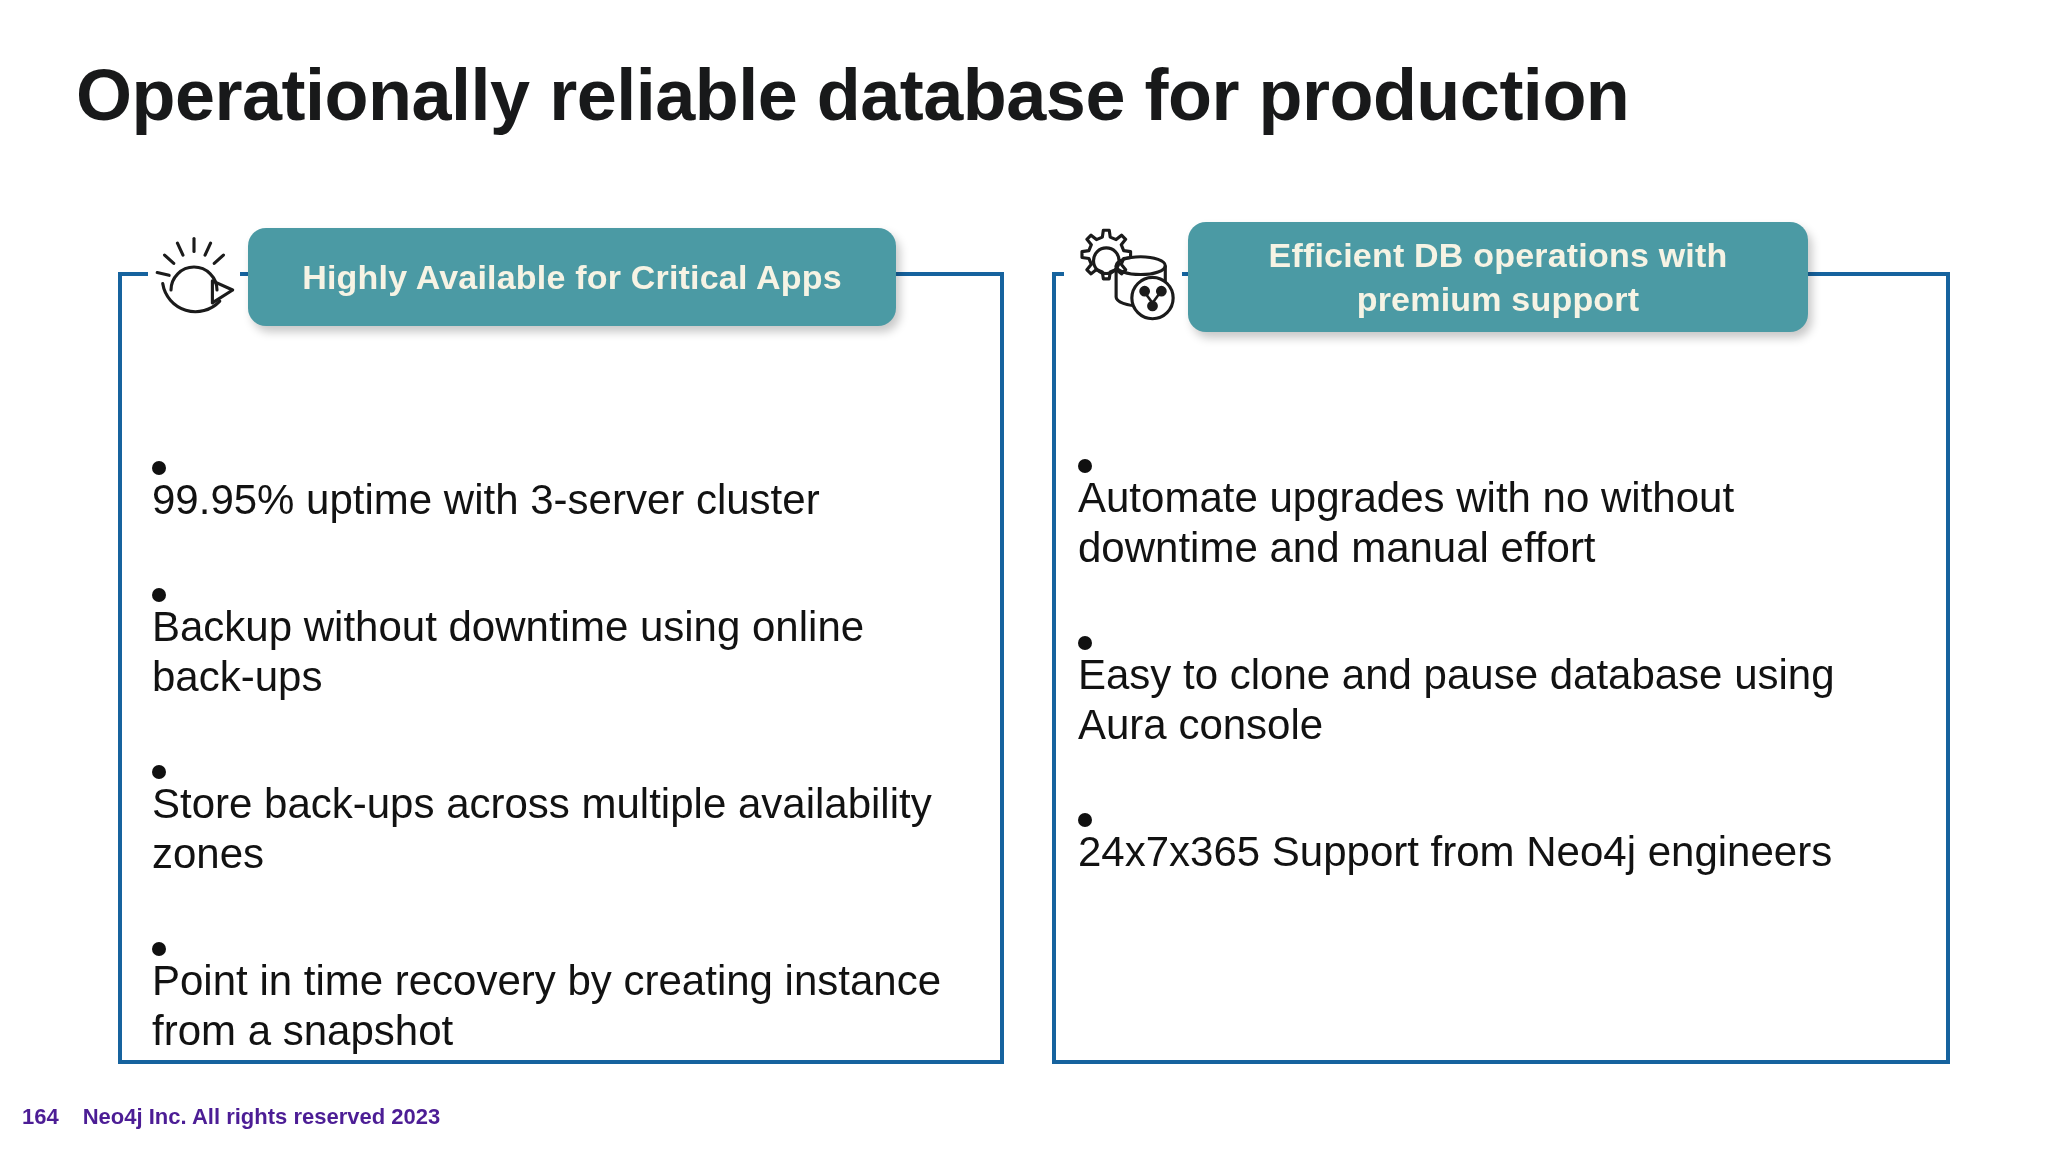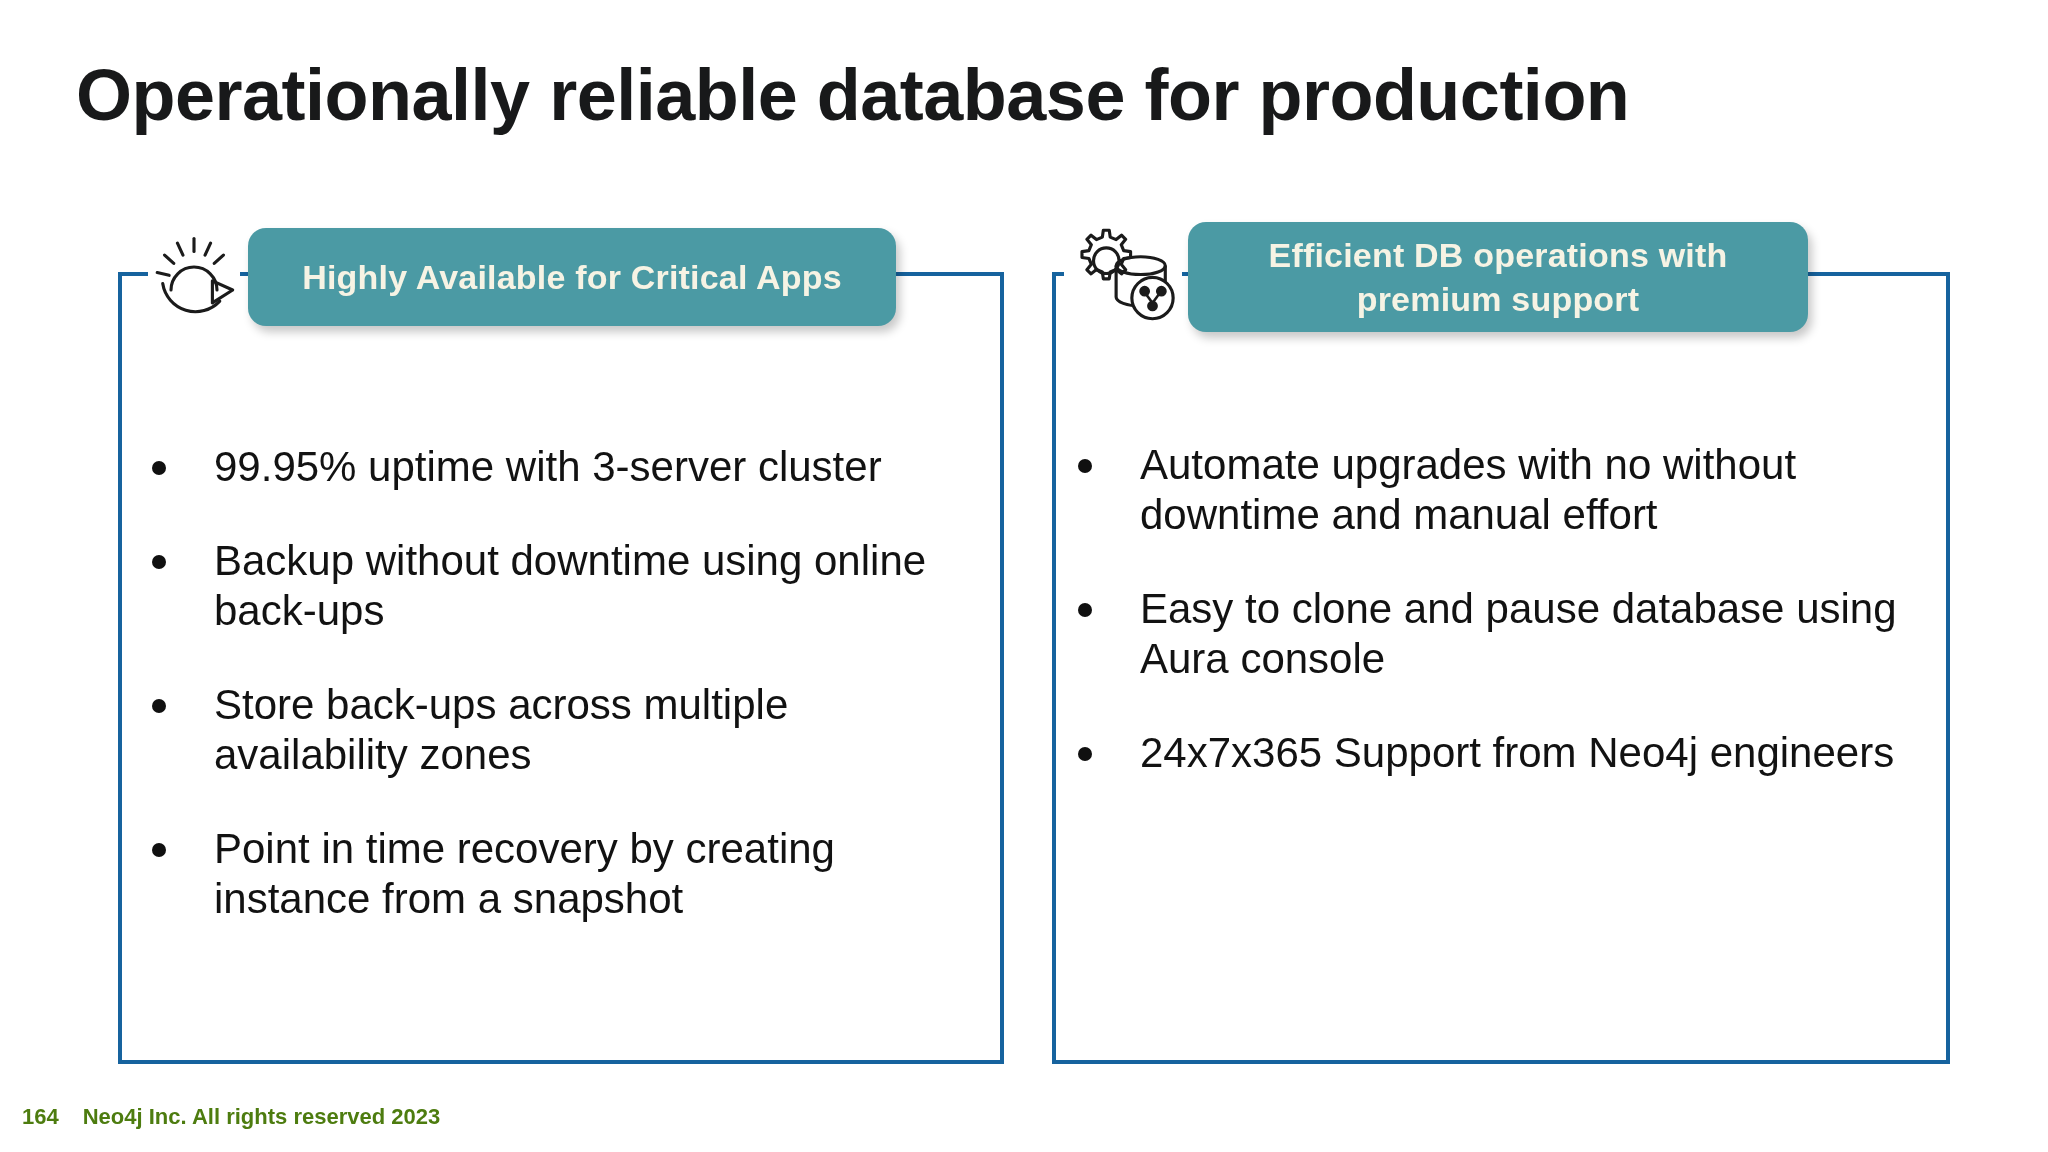--- a/index.html
+++ b/index.html
@@ -89,20 +89,21 @@
     position: absolute;
     z-index: 4;
   }
   .bullets-left  { left: 152px;  top: 442px; width: 800px; }
   .bullets-right { left: 1078px; top: 440px; width: 840px; }
 
   .bullet-item {
     display: flex;
     align-items: flex-start;
     margin-bottom: 44px;
+    flex-direction: column;
   }
   .bullet-dot {
     flex: 0 0 auto;
     width: 14px;
     height: 14px;
     border-radius: 50%;
     background: #101010;
     margin-top: 19px;
     margin-right: 48px;
   }
@@ -116,21 +117,21 @@
 
   
   .footer {
     position: absolute;
     left: 22px;
     top: 1104px;
     display: flex;
     align-items: baseline;
     font-size: 22px;
     line-height: 26px;
-    color: #4d7c0f;
+    color: #4c1d95;
     font-weight: 600;
   }
   .footer-page { margin-right: 24px; }
   .footer-copy { font-weight: 600; }
 </style>
 </head>
 <body>
 
 <div class="slide">
 

